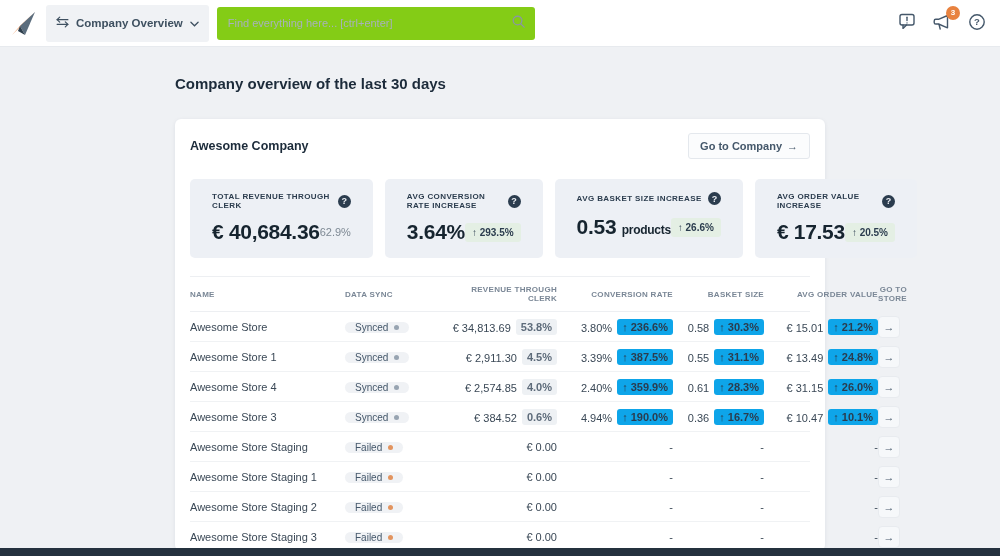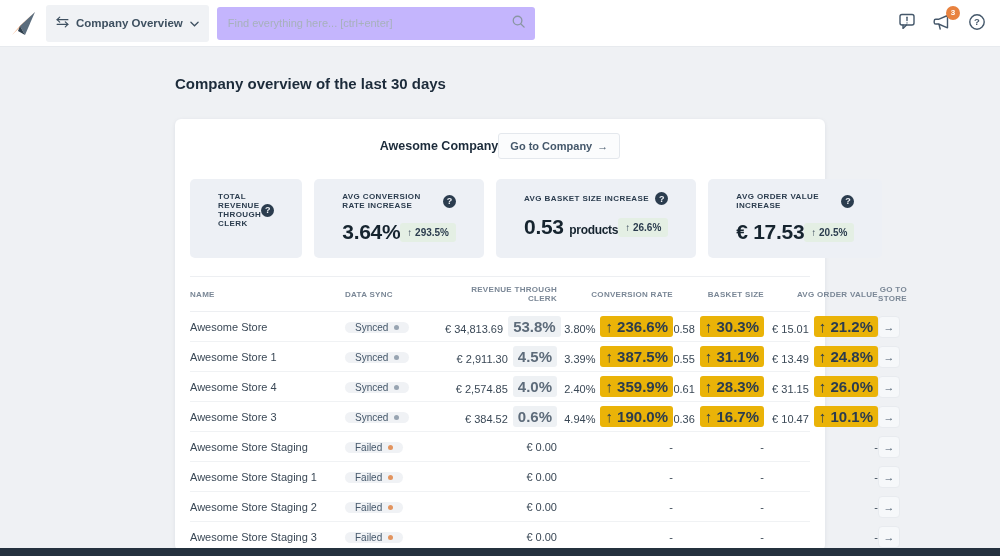--- a/index.html
+++ b/index.html
@@ -9,43 +9,43 @@
     font-family:"Liberation Sans","DejaVu Sans",sans-serif;
     color:#22303e;
   }
   
   .topbar{height:47px;background:#ffffff;border-bottom:1px solid #e7eaee;
     display:flex;align-items:center;padding:0 14px 0 10px;box-sizing:border-box;}
   .logo{display:flex;align-items:center;margin-right:8px;}
   .ctx-btn{display:flex;align-items:center;gap:7px;background:#f0f2f5;border:none;
     border-radius:3px;height:37px;padding:15px 10px;font-size:11.5px;font-weight:bold;
     color:#3e5060;cursor:pointer;font-family:inherit;}
-  .search{margin-left:8px;width:318px;height:33px;background:#c4b5fd;border-radius:3px;
+  .search{margin-left:8px;width:318px;height:33px;background:#84cc16;border-radius:3px;
     display:flex;align-items:center;padding:12px 9px;box-sizing:border-box;}
   .search input{flex:1;border:none;background:transparent;font-size:11px;color:#55616d;
     outline:none;font-family:inherit;}
   .search input::placeholder{color:#a7b1bc;}
   .top-icons{margin-left:auto;display:flex;align-items:center;gap:16px;}
   .icon-btn{position:relative;background:none;border:none;padding:0;display:flex;cursor:pointer;}
   .badge-count{position:absolute;top:-7px;right:-8px;width:14px;height:14px;border-radius:50%;
     background:#e8823f;color:#fff;font-size:8px;font-weight:bold;
     display:flex;align-items:center;justify-content:center;}
   
   .page{padding:28px 175px 0;}
   .page-title{font-size:15px;font-weight:bold;color:#1c2b3a;margin:0 0 27px;}
   .card{background:#fff;border-radius:6px;box-shadow:0 1px 4px rgba(30,40,60,.08);
     padding:14px 15px 0;}
-  .card-head{display:flex;justify-content:center;align-items:center;margin-bottom:20px;}
+  .card-head{display:flex;justify-content:space-between;align-items:center;margin-bottom:20px;}
   .company-name{font-size:12.5px;font-weight:bold;color:#1c2b3a;}
   .go-company-btn{background:#fbfcfd;border:1px solid #e4e8ed;border-radius:3px;
     padding:6px 11px;font-size:11px;font-weight:bold;color:#44576a;display:flex;gap:5px;
     align-items:center;cursor:pointer;font-family:inherit;}
   
   .kpis{display:grid;grid-template-columns:repeat(4,1fr);gap:12px;margin-bottom:18px;}
-  .kpi{background:#edf0f5;border-radius:5px;padding:13px 28px 14px;}
+  .kpi{background:#edf0f5;border-radius:5px;padding:13px 22px 14px;}
   .kpi-top{display:flex;justify-content:space-between;align-items:center;}
   .kpi-label{font-size:8px;font-weight:bold;letter-spacing:.4px;color:#2b3c4e;}
   .q-icon{width:13px;height:13px;border-radius:50%;background:#2b3c4e;color:#edf0f5;
     font-size:9px;font-weight:bold;display:flex;align-items:center;justify-content:center;
     border:none;cursor:pointer;font-family:inherit;flex:none;}
   .kpi-bottom{display:flex;justify-content:space-between;align-items:center;margin-top:10px;}
   .kpi-value{font-size:21px;font-weight:bold;color:#16242f;letter-spacing:-.3px;white-space:nowrap;}
   .kpi-unit{font-size:12px;}
   .kpi-suffix{font-size:11px;color:#7e8994;}
   .badge-green{background:#e4efe4;border-radius:3px;padding:4px 7px;font-size:10px;
@@ -53,23 +53,23 @@
   
   .table-head,.trow{display:grid;grid-template-columns:155px 100px 112px 116px 91px 114px 1fr;
     align-items:center;}
   .table-head{border-top:1px solid #edeff2;border-bottom:1px solid #edeff2;padding:8px 0;
     font-size:8px;font-weight:bold;letter-spacing:.3px;color:#7a8796;}
   .th.num{text-align:right;}
   .trow{min-height:29px;border-bottom:1px solid #f0f2f4;font-size:11px;color:#3a4856;}
   .trow:last-child{border-bottom:none;}
   .cell.num{text-align:right;white-space:nowrap;}
   .mini{display:inline-block;margin-left:5px;border-radius:3px;padding:2px 5px;
-    font-size:15px;font-weight:bold;vertical-align:1px;}
+    font-size:11px;font-weight:bold;vertical-align:1px;}
   .mini.gray{background:#eef1f4;color:#5d6b7a;}
-  .mini.green{background:#eab308;color:#2b3c4e;}
+  .mini.green{background:#0ea5e9;color:#2b3c4e;}
   .pill{display:inline-flex;align-items:center;gap:6px;background:#f0f2f5;border-radius:9px;
     padding:0 10px;font-size:10px;color:#44576a;}
   .pill .dot{width:5px;height:5px;border-radius:50%;background:#98a4b1;}
   .pill.failed .dot{background:#e2945f;}
   .btncell{display:flex;justify-content:flex-end;}
   .store-btn{width:22px;height:22px;background:#f6f8fa;border:1px solid #e8ebef;border-radius:4px;
     color:#44576a;font-size:11px;display:flex;align-items:center;justify-content:center;
     cursor:pointer;font-family:inherit;padding:0;}
   .bottom-bar{position:absolute;left:0;bottom:0;width:100%;height:8px;background:#24313e;}
 </style>
@@ -154,20 +154,24 @@
         <span>→</span>
       </button>
     </div>
 
     <div class="kpis">
       <div class="kpi">
         <div class="kpi-top">
           <span class="kpi-label">TOTAL REVENUE THROUGH CLERK</span>
           <button class="q-icon">?</button>
         </div>
+        <div class="kpi-bottom">
+          <span class="kpi-value">€ 40,684.36</span>
+          <span class="kpi-suffix">62.9%</span>
+        </div>
       </div>
       <div class="kpi">
         <div class="kpi-top">
           <span class="kpi-label">AVG CONVERSION RATE INCREASE</span>
           <button class="q-icon">?</button>
         </div>
         <div class="kpi-bottom">
           <span class="kpi-value">3.64%</span>
           <span class="badge-green">↑ 293.5%</span>
         </div>

